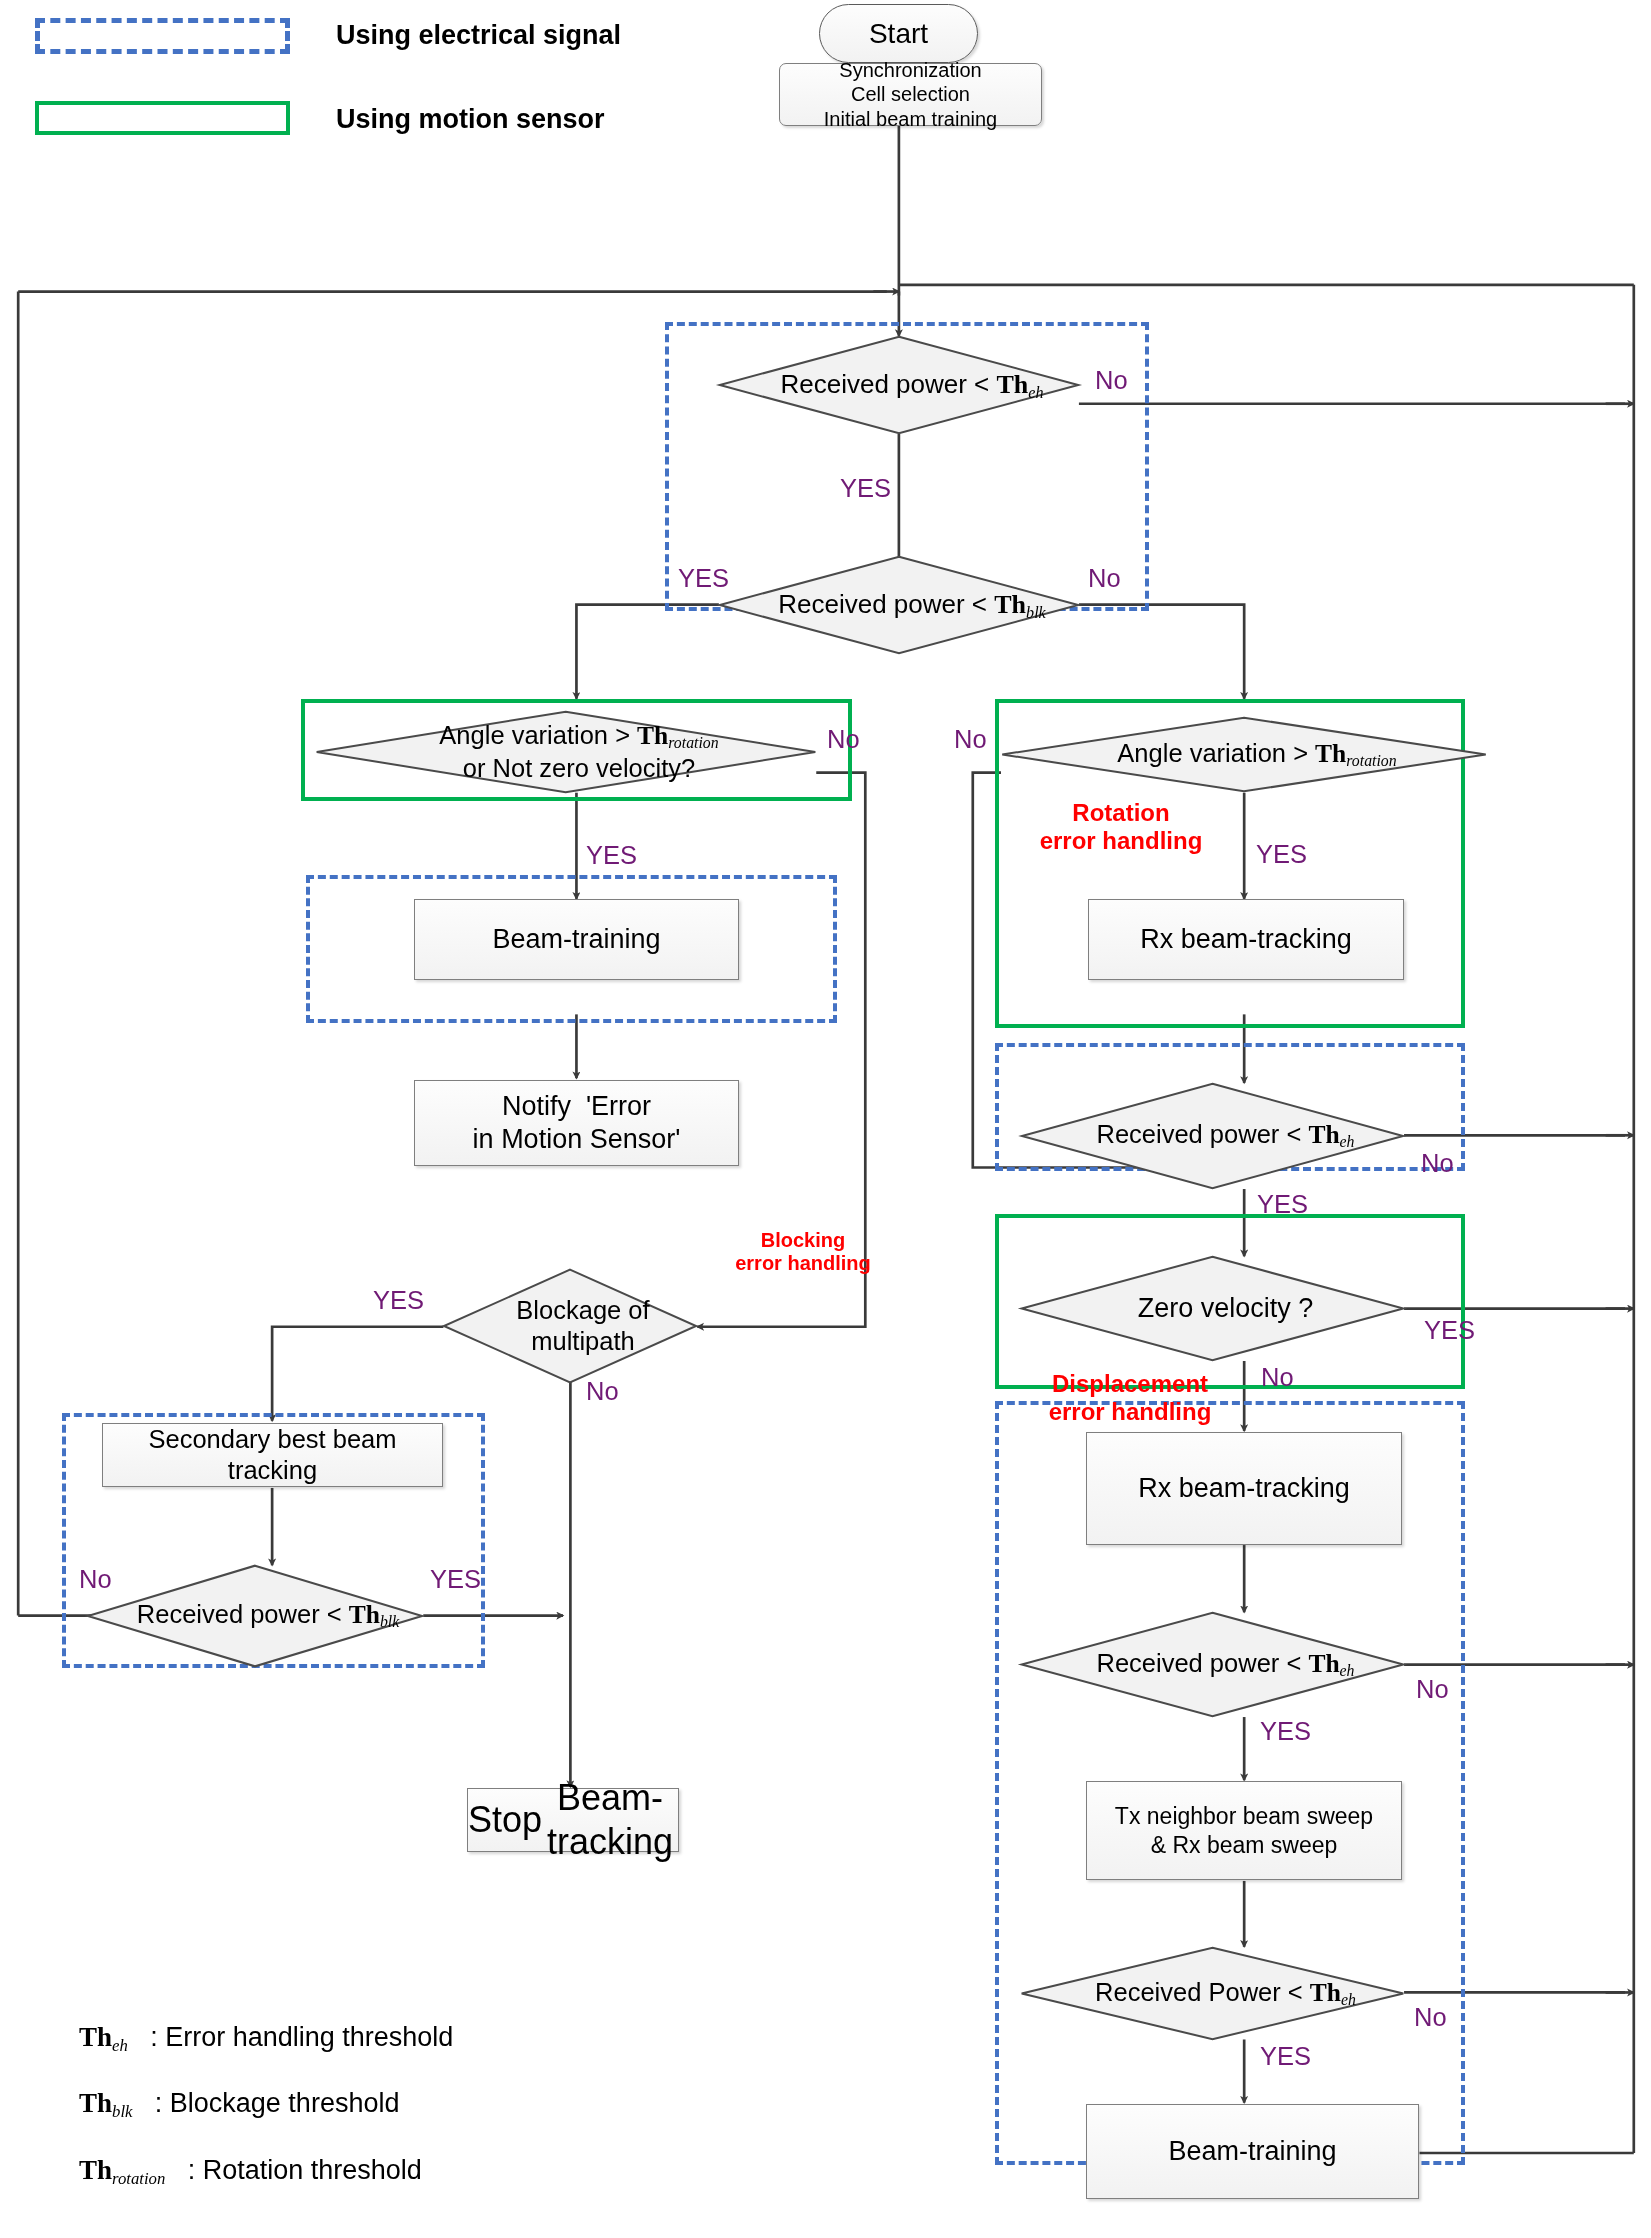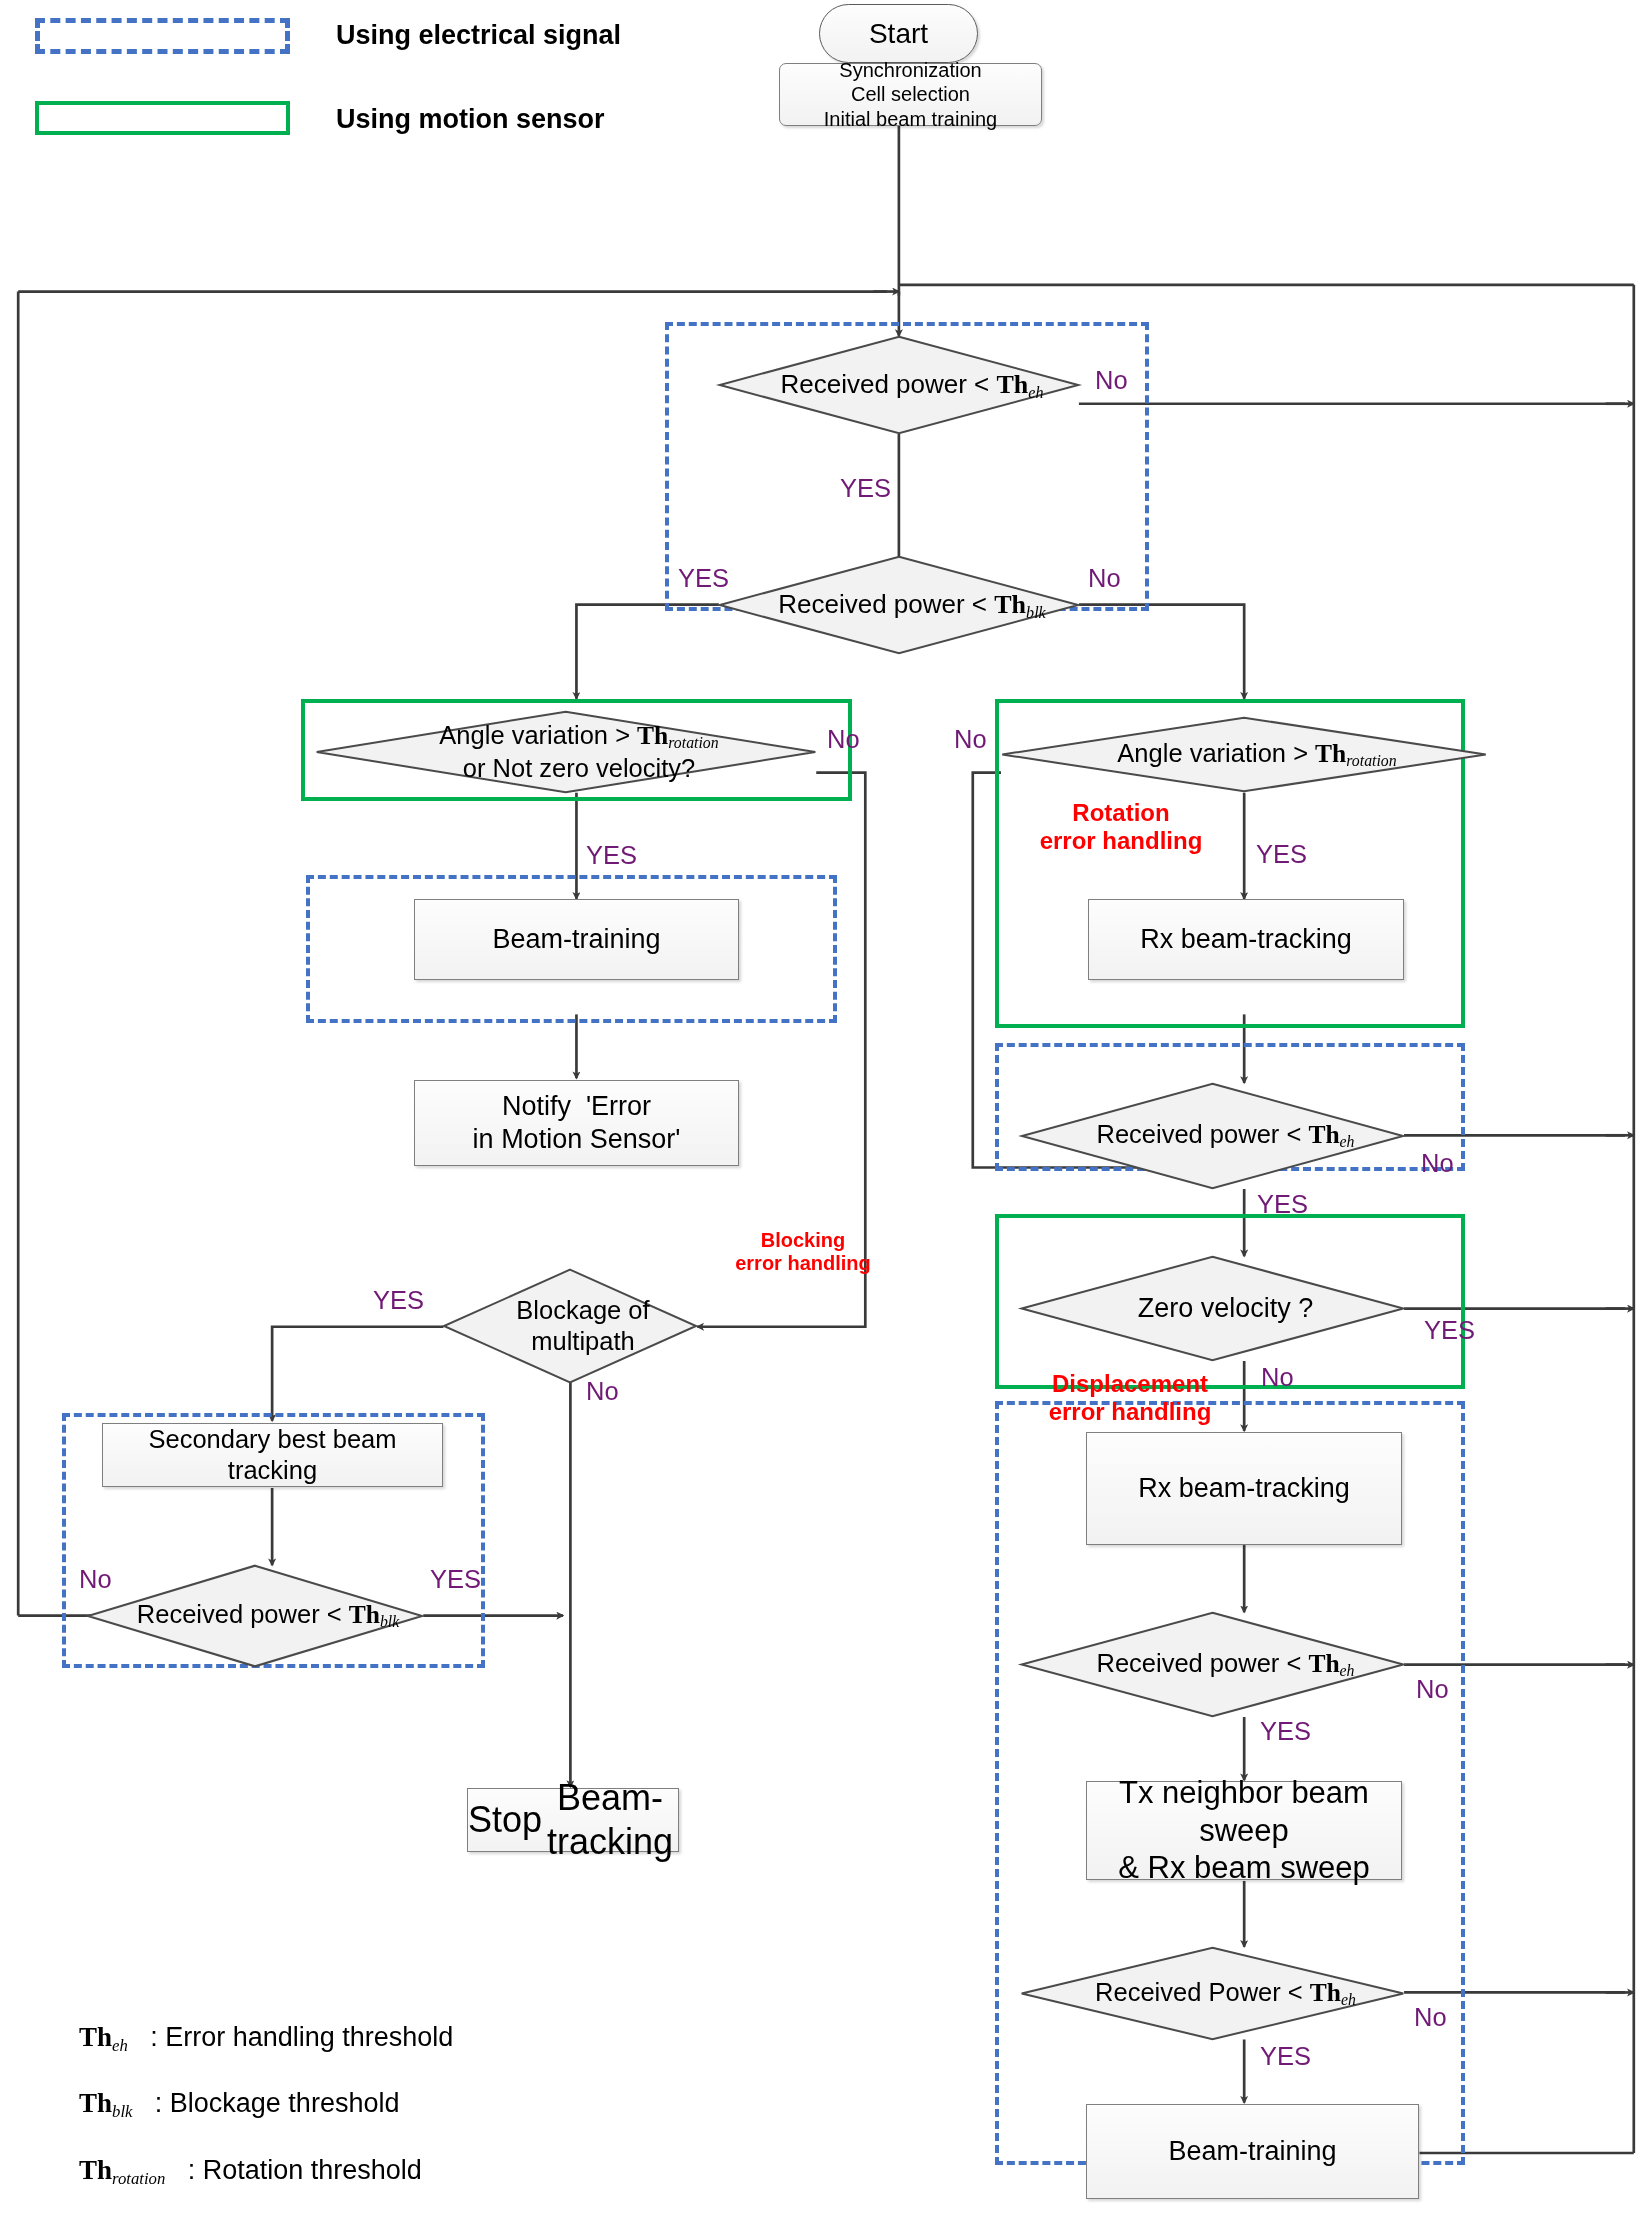--- a/index.html
+++ b/index.html
@@ -260,21 +260,21 @@
 
   <div class="dia-wrap" style="left:1021px;top:1612px;width:383px;height:105px;">
     <svg width="383" height="105" viewBox="0 0 570 156">
         <polygon points="285,1 569,78 285,155 1,78" fill="#f2f2f2" stroke="#4a4a4a" stroke-width="3"></polygon>
       </svg>
     <div class="dia-txt" style="font-size:25.5px;">
       <span>Received power &lt; <span class="th">Th<span class="sub">eh</span></span></span>
     </div>
   </div>
 
-  <div class="node proc" style="left:1086px;top:1781px;width:316px;height:99px;font-size:31px;flex-direction:column;">
+  <div class="node proc" style="left:1086px;top:1781px;width:316px;height:99px;font-size:23px;flex-direction:column;">
     <span>Tx neighbor beam sweep</span>
     <span>&amp; Rx beam sweep</span>
   </div>
 
   <div class="dia-wrap" style="left:1021px;top:1947px;width:383px;height:93px;">
     <svg width="383" height="93" viewBox="0 0 570 138">
         <polygon points="285,1 569,69 285,137 1,69" fill="#f2f2f2" stroke="#4a4a4a" stroke-width="3"></polygon>
       </svg>
     <div class="dia-txt" style="font-size:25.5px;">
       <span>Received Power &lt; <span class="th">Th<span class="sub">eh</span></span></span>

